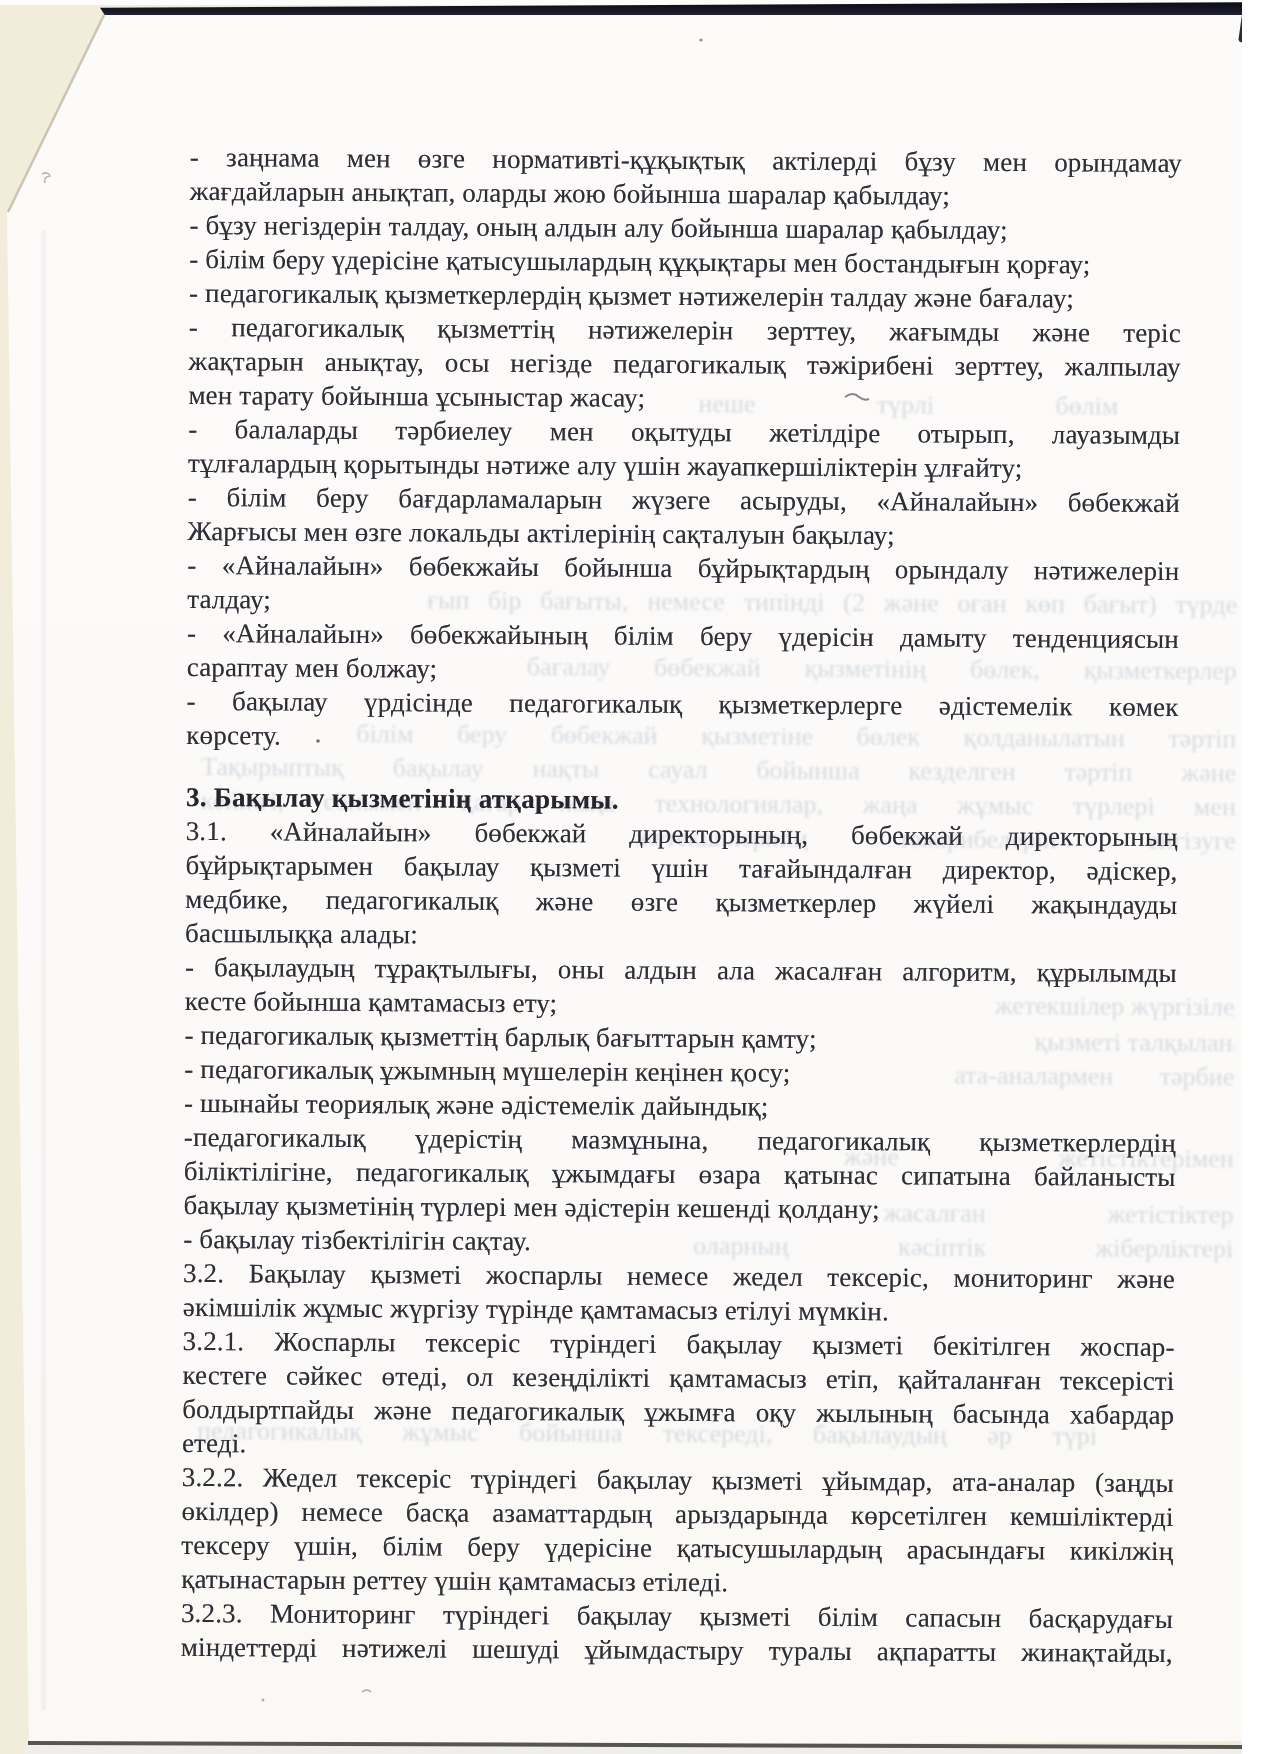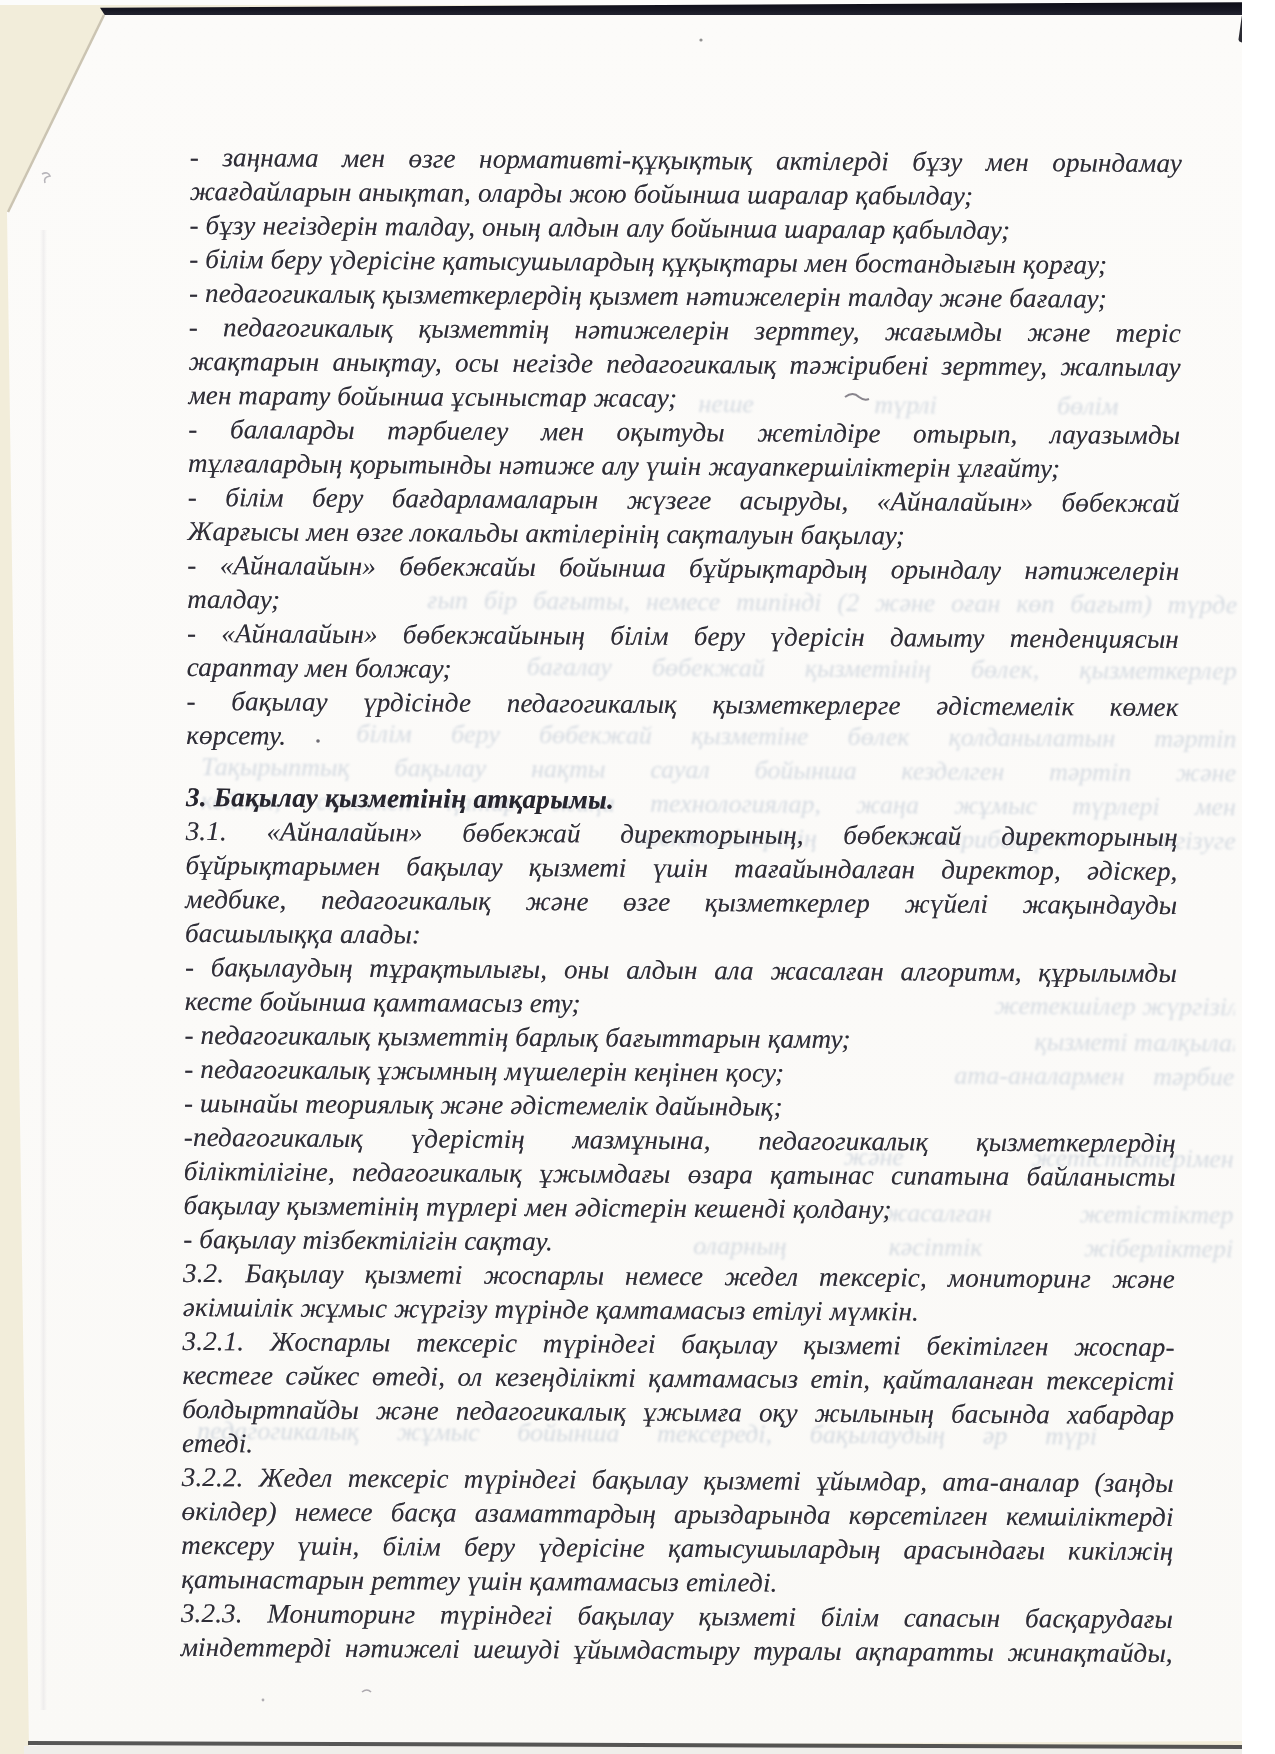--- a/index.html
+++ b/index.html
@@ -5,21 +5,20 @@
 <style>
   html,body{margin:0;padding:0;}
   body{
     width:1275px;height:1754px;
     font-family:"Liberation Serif","DejaVu Serif",serif;
     background:#ffffff;
   }
   .scan{
     position:relative;width:1242px;height:1754px;overflow:hidden;
     background:var(--background_cream,#f2edda);
-    font-style:italic;
   }
   
   .top-white{position:absolute;left:0;top:0;width:1275px;height:5px;background:#fcfcfb;}
   
   .paper{
     position:absolute;left:0;top:0;width:1275px;height:1754px;
     background:linear-gradient(180deg,#fcfbf9 0%,#fbfaf8 55%,#faf9f6 100%);
     clip-path:polygon(104px 15px,1252px 5px,1257px 1741px,29px 1748px,7px 212px);
   }
   

